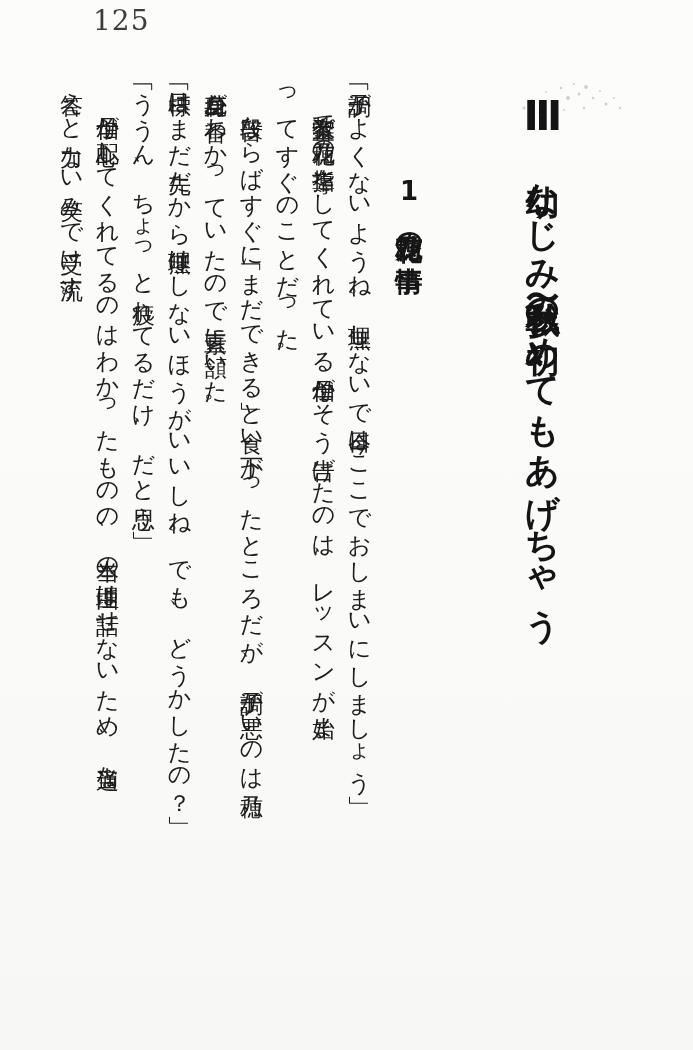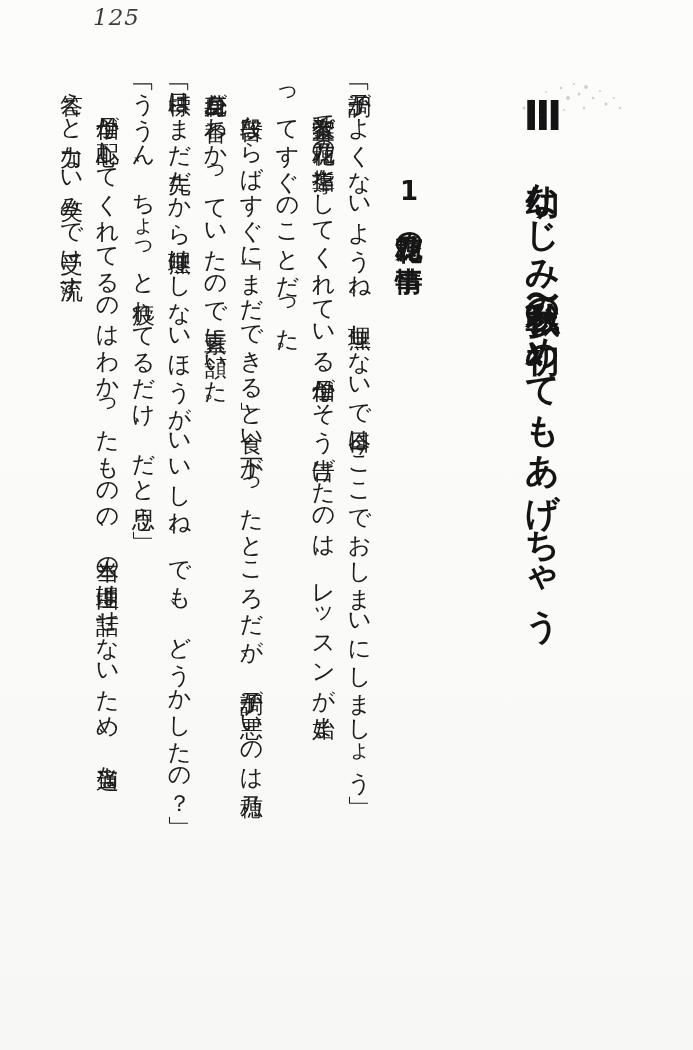--- a/index.html
+++ b/index.html
@@ -16,22 +16,21 @@
   }
   .page {
     position: absolute;
     inset: 0;
     background: linear-gradient(180deg, #fcfcfb 0%, #fafaf8 60%, #f7f7f5 100%);
   }
   .page-number {
     position: absolute;
     top: 4px;
     left: 93px;
-    font-size: 23px;
-    font-style: italic;
+    font-size: 28px;
     color: #3d3d3d;
     letter-spacing: 1px;
     font-family: "DejaVu Serif", serif;
   }
   .chapter-title-block {
     position: absolute;
     top: 92px;
     right: 130px;
     writing-mode: vertical-rl;
     color: #141414;

